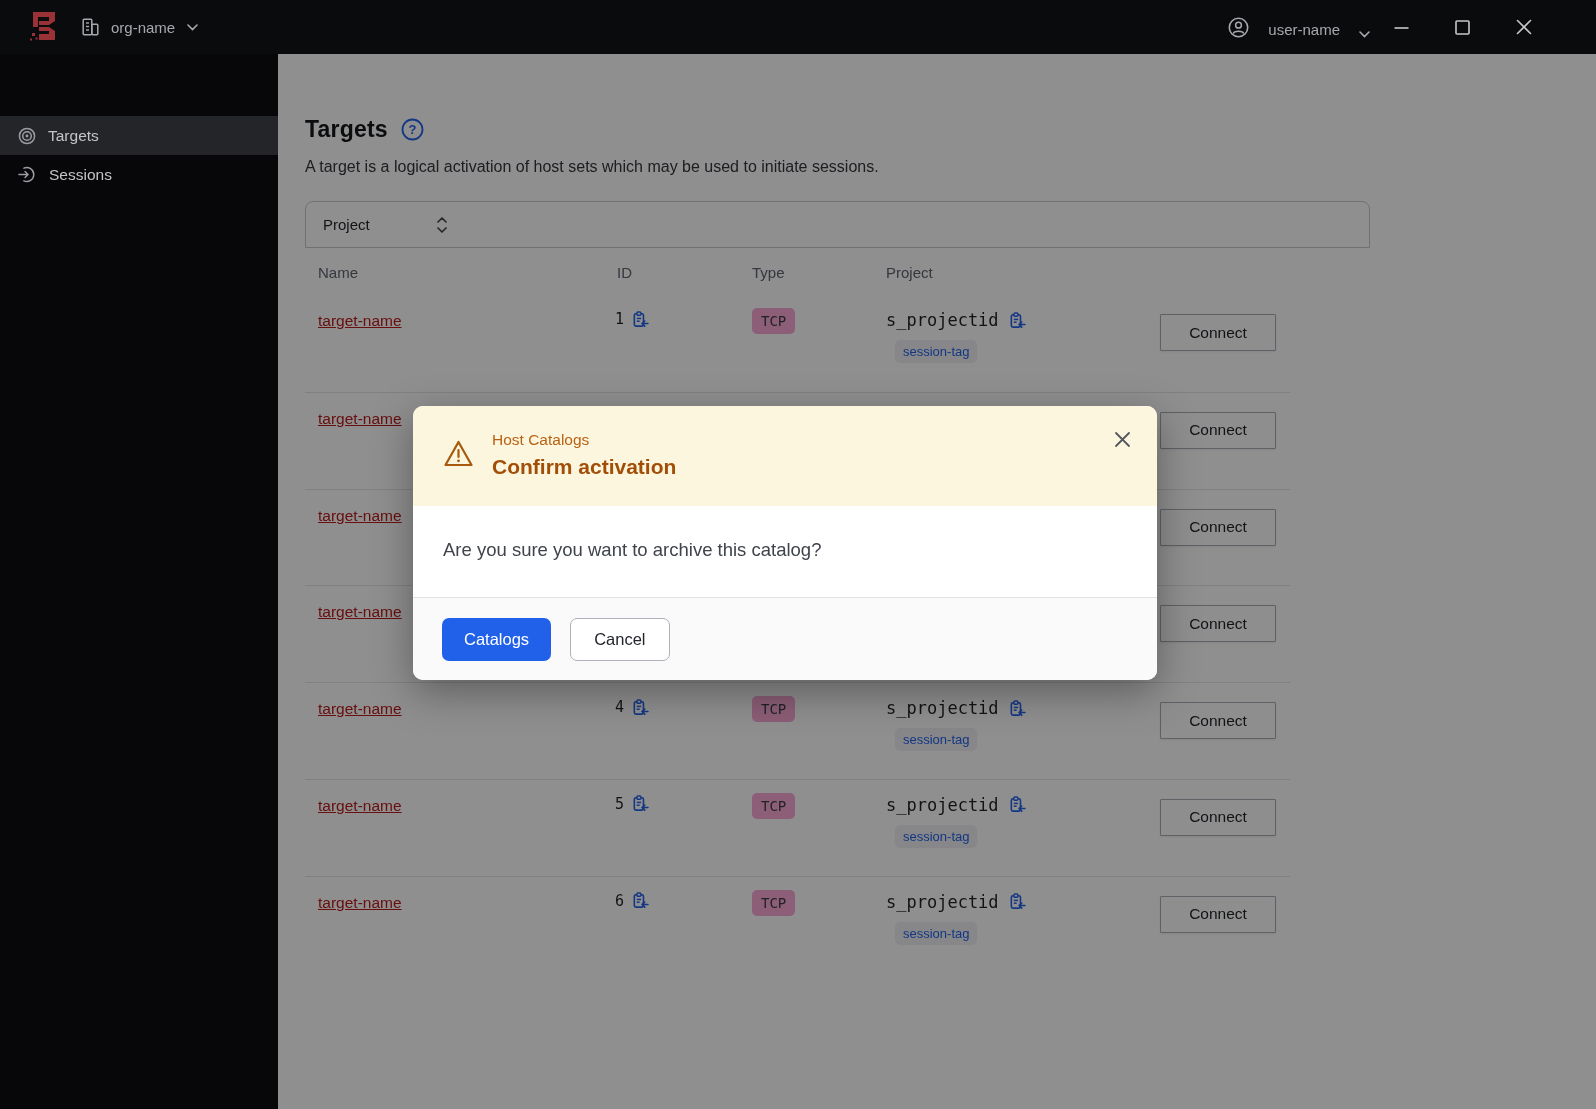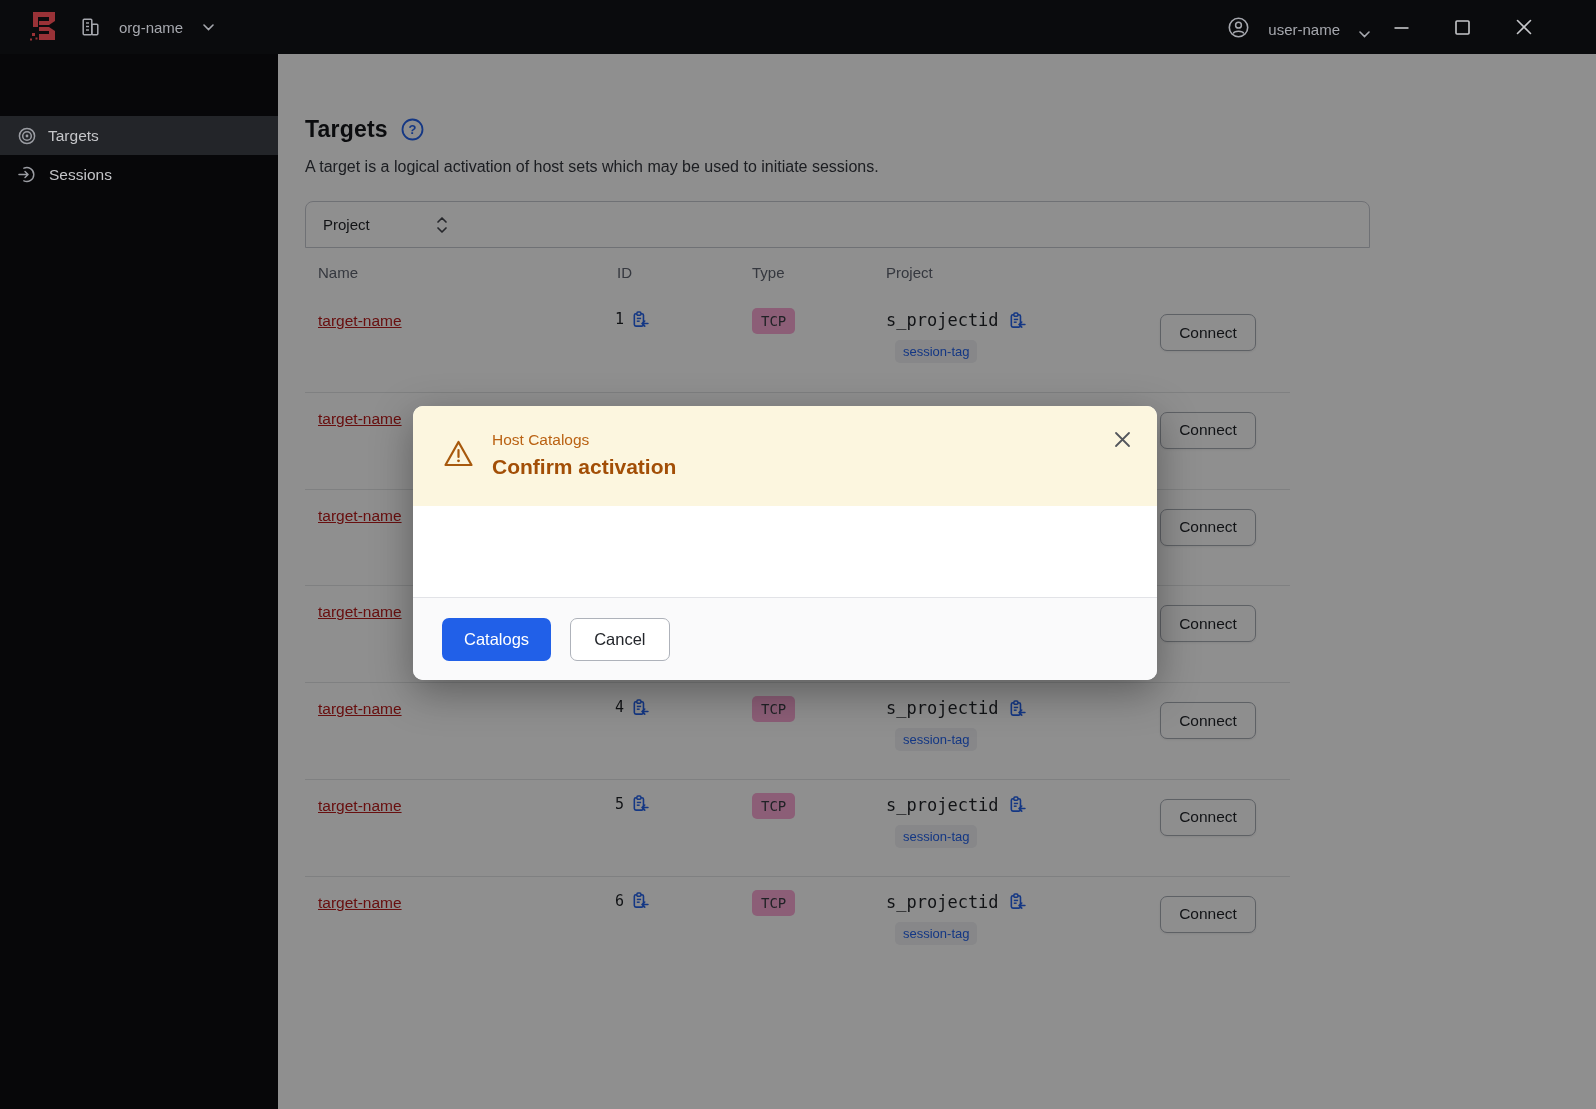--- a/index.html
+++ b/index.html
@@ -4,21 +4,21 @@
 <style>
   * { margin:0; padding:0; box-sizing:border-box; }
   html,body { width:1596px; height:1109px; overflow:hidden; background:#fff;
               font-family:"Liberation Sans", sans-serif; }
   .mono { font-family:"DejaVu Sans Mono", monospace; }
 
   
   .topbar { position:absolute; left:0; top:0; width:1596px; height:54px;
             background:#0a0b0d; display:flex; align-items:center; z-index:30; }
   .logo { margin-left:28px; width:32px; height:32px; flex:none; }
-  .org-switch { display:flex; align-items:center; gap:20px; margin-left:22px; cursor:pointer; }
+  .org-switch { display:flex; align-items:center; gap:12px; margin-left:22px; cursor:pointer; }
   .topbar-label { color:#a6a8ae; font-size:15px; }
   .top-spacer { flex:1; }
   .user-menu { display:flex; align-items:flex-end; gap:19px; margin-right:24px; cursor:pointer; }
   .winctl { display:flex; align-items:center; gap:46px; padding-right:64px; }
   .winctl svg { display:block; cursor:pointer; }
 
   
   .sidebar { position:absolute; left:0; top:54px; width:278px; height:1055px;
              background:#070709; z-index:25; padding-top:62px; }
   .side-item { height:39px; display:flex; align-items:center; gap:12px;
@@ -50,22 +50,22 @@
   .tlink { position:absolute; left:13px; top:17px; font-size:15.5px; color:#b91c1c;
            text-decoration:underline; cursor:pointer; }
   .idcell { position:absolute; left:310px; top:15px; display:flex; align-items:center; gap:8px; }
   .idval { font-size:15px; color:#1f2227; }
   .typebadge { position:absolute; left:447px; top:13px; background:#f9a8d4; color:#3a3d44;
                font-size:14px; padding:5px 9px; border-radius:5px; }
   .projcell { position:absolute; left:581px; top:15px; display:flex; align-items:center; gap:10px; }
   .projval { font-size:17px; color:#1f2227; }
   .tagbadge { position:absolute; left:590px; top:45px; background:#f0f1f4; color:#2563eb;
               font-size:13px; padding:4px 8px; border-radius:5px; cursor:pointer; }
-  .connect { position:absolute; left:855px; top:19px; width:96px; height:37px;
-             background:#fdfdfe; border:1px solid #a8adb5; border-radius:7px;
+  .connect { position:absolute; left:855px; top:19px; width:116px; height:37px;
+             background:#fdfdfe; border:1px solid #a8adb5; border-radius:1px;
              font-size:15.5px; color:#1f2227; cursor:pointer;
              font-family:"Liberation Sans", sans-serif; box-shadow:0 1px 2px rgba(20,22,26,.08); }
   .copy { cursor:pointer; }
 
   
   .overlay { position:absolute; left:278px; top:54px; width:1318px; height:1055px;
              background:rgba(0,0,0,0.44); z-index:10; }
   .modal { position:absolute; left:413px; top:406px; width:744px; height:274px;
            border-radius:10px; background:#fff; z-index:20;
            box-shadow:0 12px 40px rgba(0,0,0,.35); }
@@ -303,17 +303,20 @@
     <div class="mh-text">
       <div class="modal-context">Host Catalogs</div>
       <div class="modal-title">Confirm activation</div>
     </div>
     <button class="modal-close">
       <svg width="17" height="17" viewBox="0 0 17 17">
         <path d="M2 2 L15 15 M15 2 L2 15" stroke="#53565c" stroke-width="1.8" stroke-linecap="round"></path>
       </svg>
     </button>
   </div>
+  <div class="modal-body">
+    <p class="modal-message">Are you sure you want to archive this catalog?</p>
+  </div>
   <div class="modal-footer">
     <button class="btn-confirm">Catalogs</button>
     <button class="btn-cancel">Cancel</button>
   </div>
 </div>
 
 </body></html>

